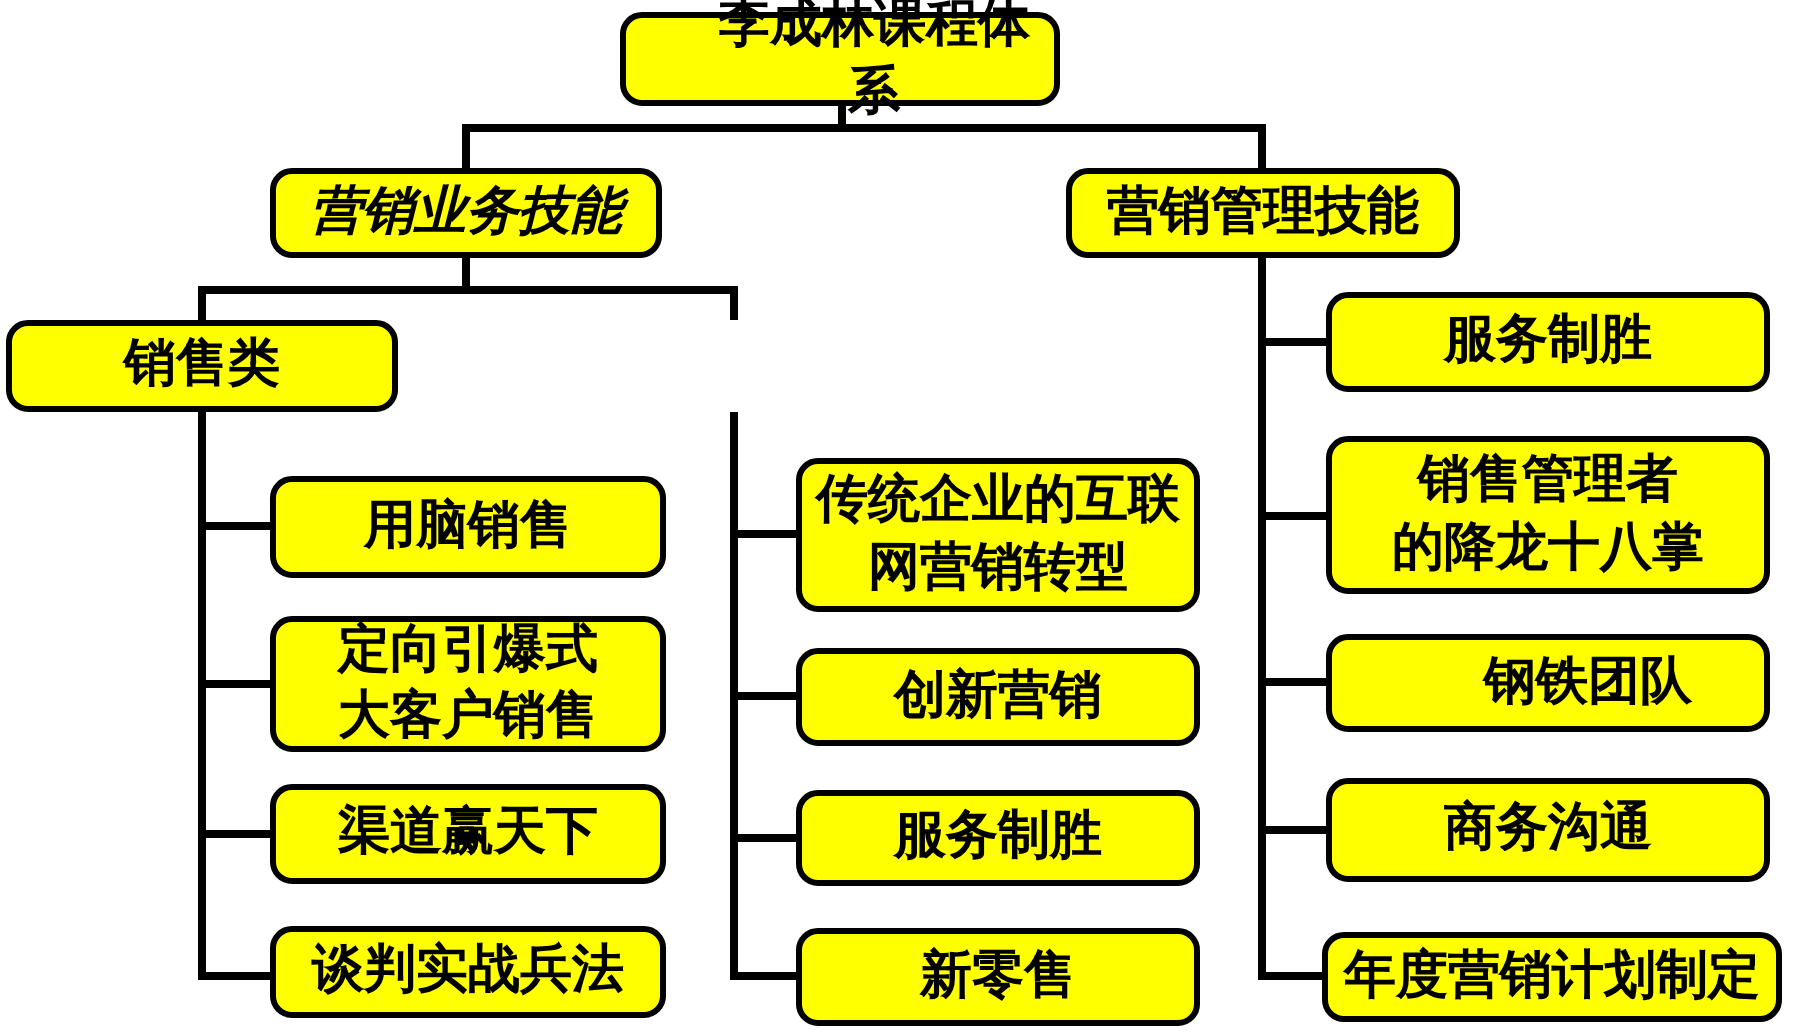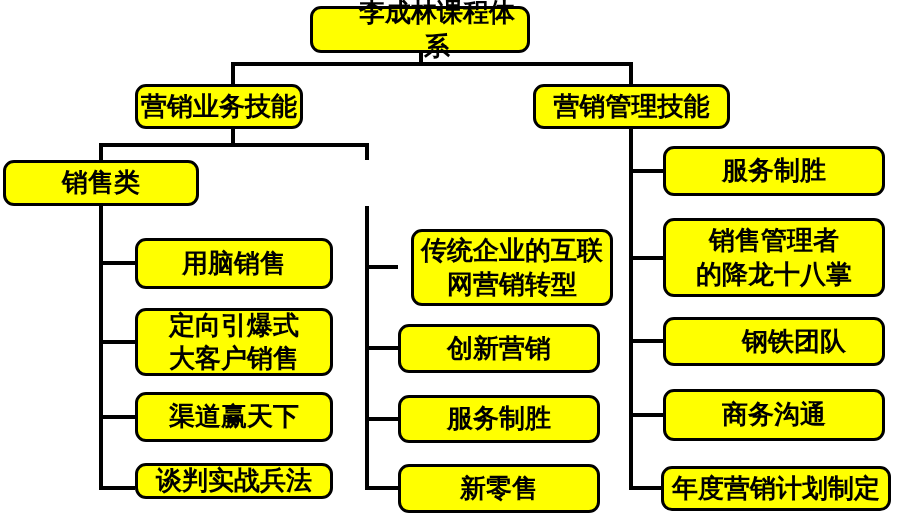--- a/index.html
+++ b/index.html
@@ -38,32 +38,32 @@
     z-index: 1;
   }
 </style>
 </head>
 <body>
 
 <div id="canvas">
 
   <div class="node" style="left:310px; top:6px; width:220px; height:47px;padding-left:34px;">李成林课程体系</div>
 
-  <div class="node" style="left:135px; top:84px; width:168px; height:45px;">营销业务技能</div>
+  <div class="node" style="left:135px; top:84px; width:196px; height:45px;font-style:italic;">营销业务技能</div>
   <div class="node" style="left:533px; top:84px; width:197px; height:45px;">营销管理技能</div>
 
   <div class="node" style="left:3px; top:160px; width:196px; height:46px;">销售类</div>
 
   <div class="node" style="left:135px; top:238px; width:198px; height:51px;">用脑销售</div>
   <div class="node" style="left:135px; top:308px; width:198px; height:68px;">定向引爆式
 大客户销售</div>
   <div class="node" style="left:135px; top:392px; width:198px; height:50px;">渠道赢天下</div>
-  <div class="node" style="left:135px; top:463px; width:198px; height:36px;">谈判实战兵法</div>
+  <div class="node" style="left:135px; top:463px; width:198px; height:46px;">谈判实战兵法</div>
 
-  <div class="node" style="left:398px; top:229px; width:202px; height:77px;margin-left:13px;">传统企业的互联
+  <div class="node" style="left:398px; top:229px; width:202px; height:77px;">传统企业的互联
 网营销转型</div>
   <div class="node" style="left:398px; top:324px; width:202px; height:49px;">创新营销</div>
   <div class="node" style="left:398px; top:395px; width:202px; height:48px;">服务制胜</div>
   <div class="node" style="left:398px; top:464px; width:202px; height:49px;">新零售</div>
 
   <div class="node" style="left:663px; top:146px; width:222px; height:50px;">服务制胜</div>
   <div class="node" style="left:663px; top:218px; width:222px; height:79px;">销售管理者
 的降龙十八掌</div>
   <div class="node" style="left:663px; top:317px; width:222px; height:49px;padding-left:40px;">钢铁团队</div>
   <div class="node" style="left:663px; top:389px; width:222px; height:52px;">商务沟通</div>

